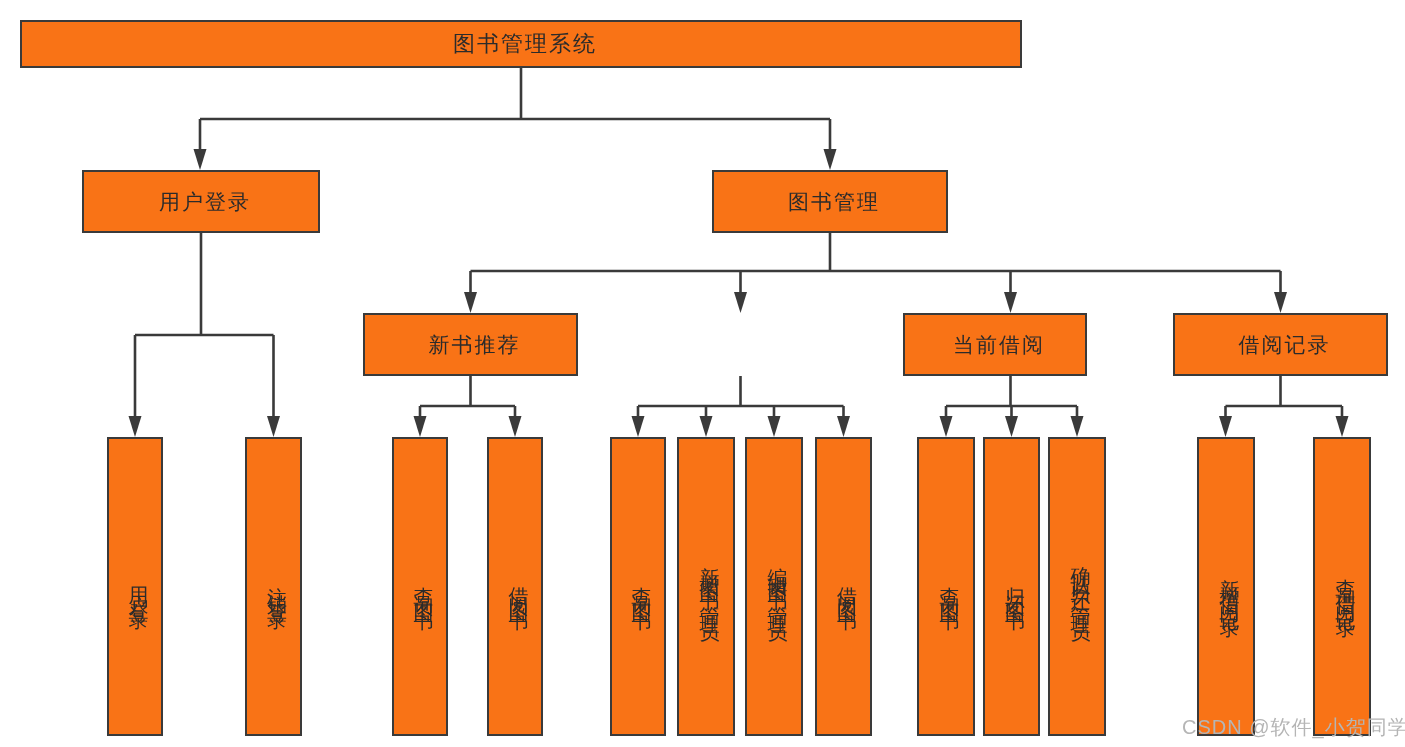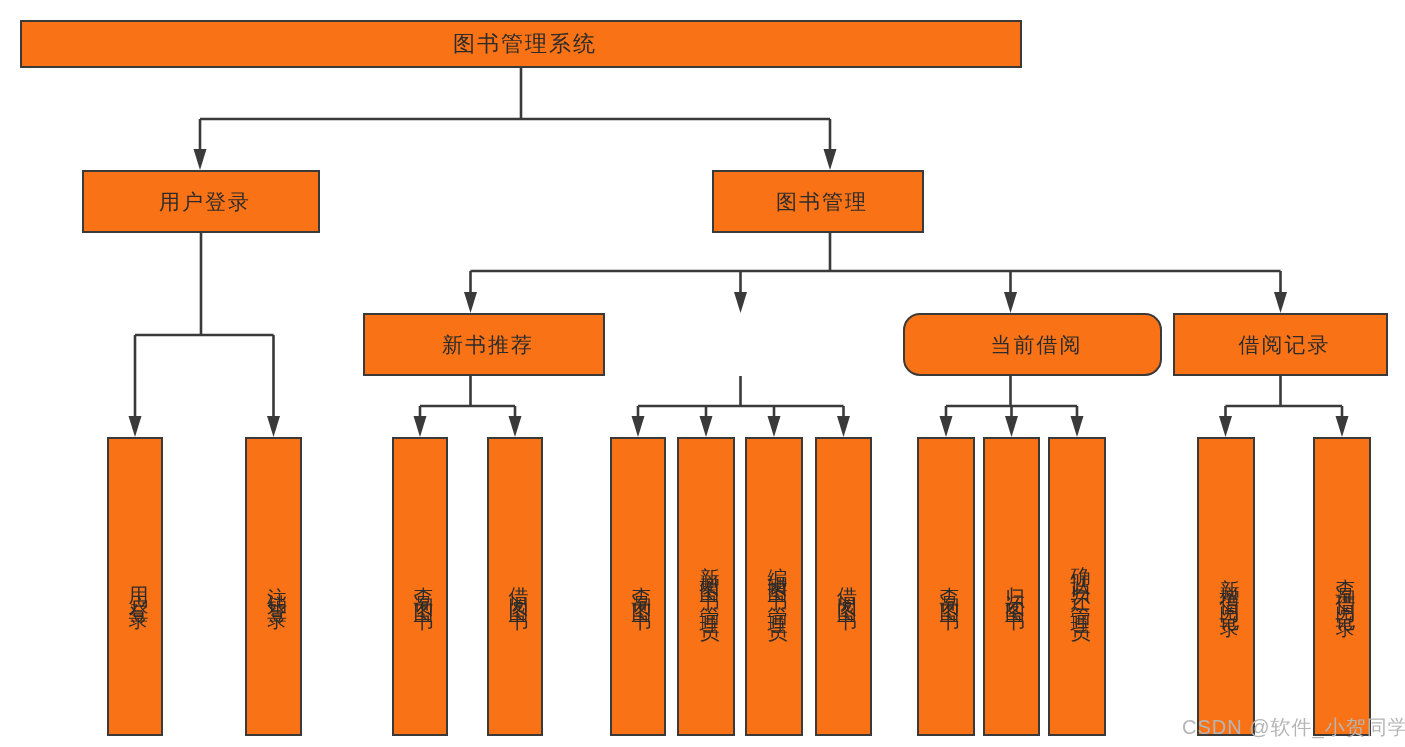--- a/index.html
+++ b/index.html
@@ -102,28 +102,28 @@
     </g>
   </svg>
 
   <div class="box root" style="left:20px; top:20px; width:1002px; height:48px;">
     <span>图书管理系统</span>
   </div>
 
   <div class="box" style="left:82px; top:170px; width:238px; height:63px;">
     <span>用户登录</span>
   </div>
-  <div class="box" style="left:712px; top:170px; width:212px; height:63px;">
+  <div class="box" style="left:712px; top:170px; width:236px; height:63px;">
     <span>图书管理</span>
   </div>
 
-  <div class="box" style="left:363px; top:313px; width:242px; height:63px;">
+  <div class="box" style="left:363px; top:313px; width:215px; height:63px;">
     <span>新书推荐</span>
   </div>
-  <div class="box" style="left:903px; top:313px; width:259px; height:63px;border-radius:17px;">
+  <div class="box" style="left:903px; top:313px; width:184px; height:63px;">
     <span>当前借阅</span>
   </div>
   <div class="box" style="left:1173px; top:313px; width:215px; height:63px;">
     <span>借阅记录</span>
   </div>
 
   <div class="box vbox" style="left:107px; top:437px; width:56px; height:299px;">
     <span>用户登录</span>
   </div>
   <div class="box vbox" style="left:245px; top:437px; width:57px; height:299px;">

